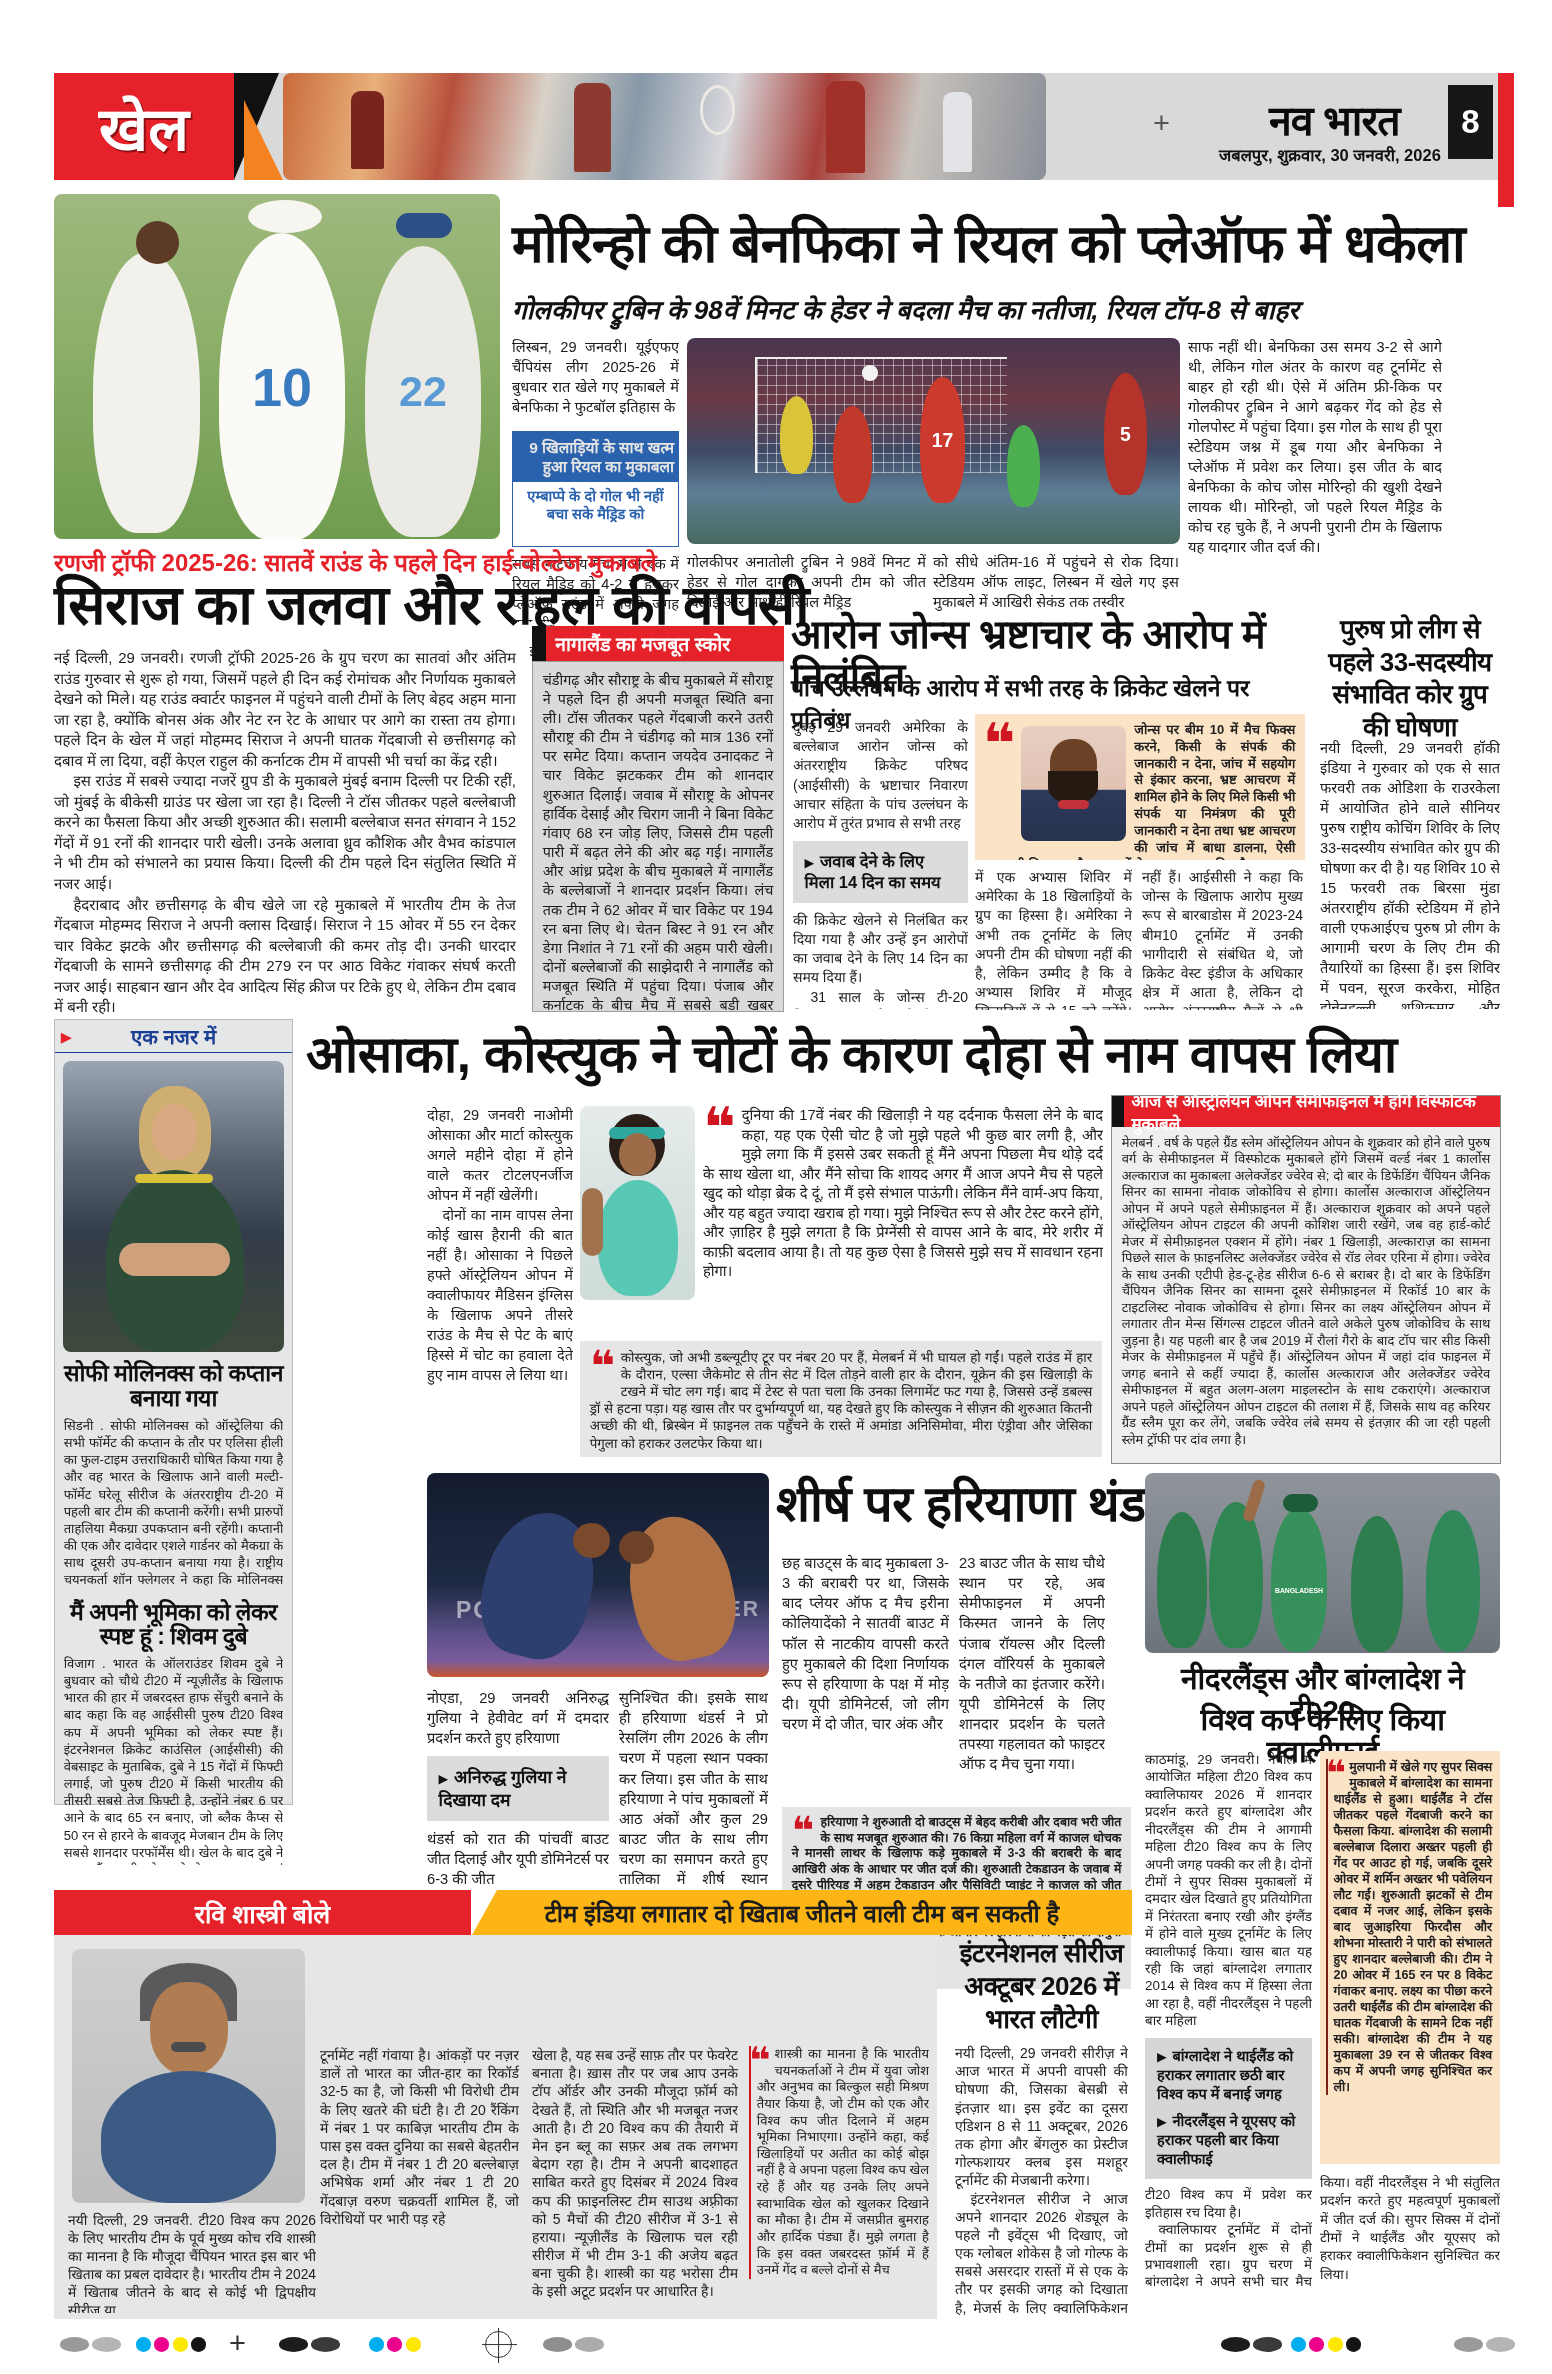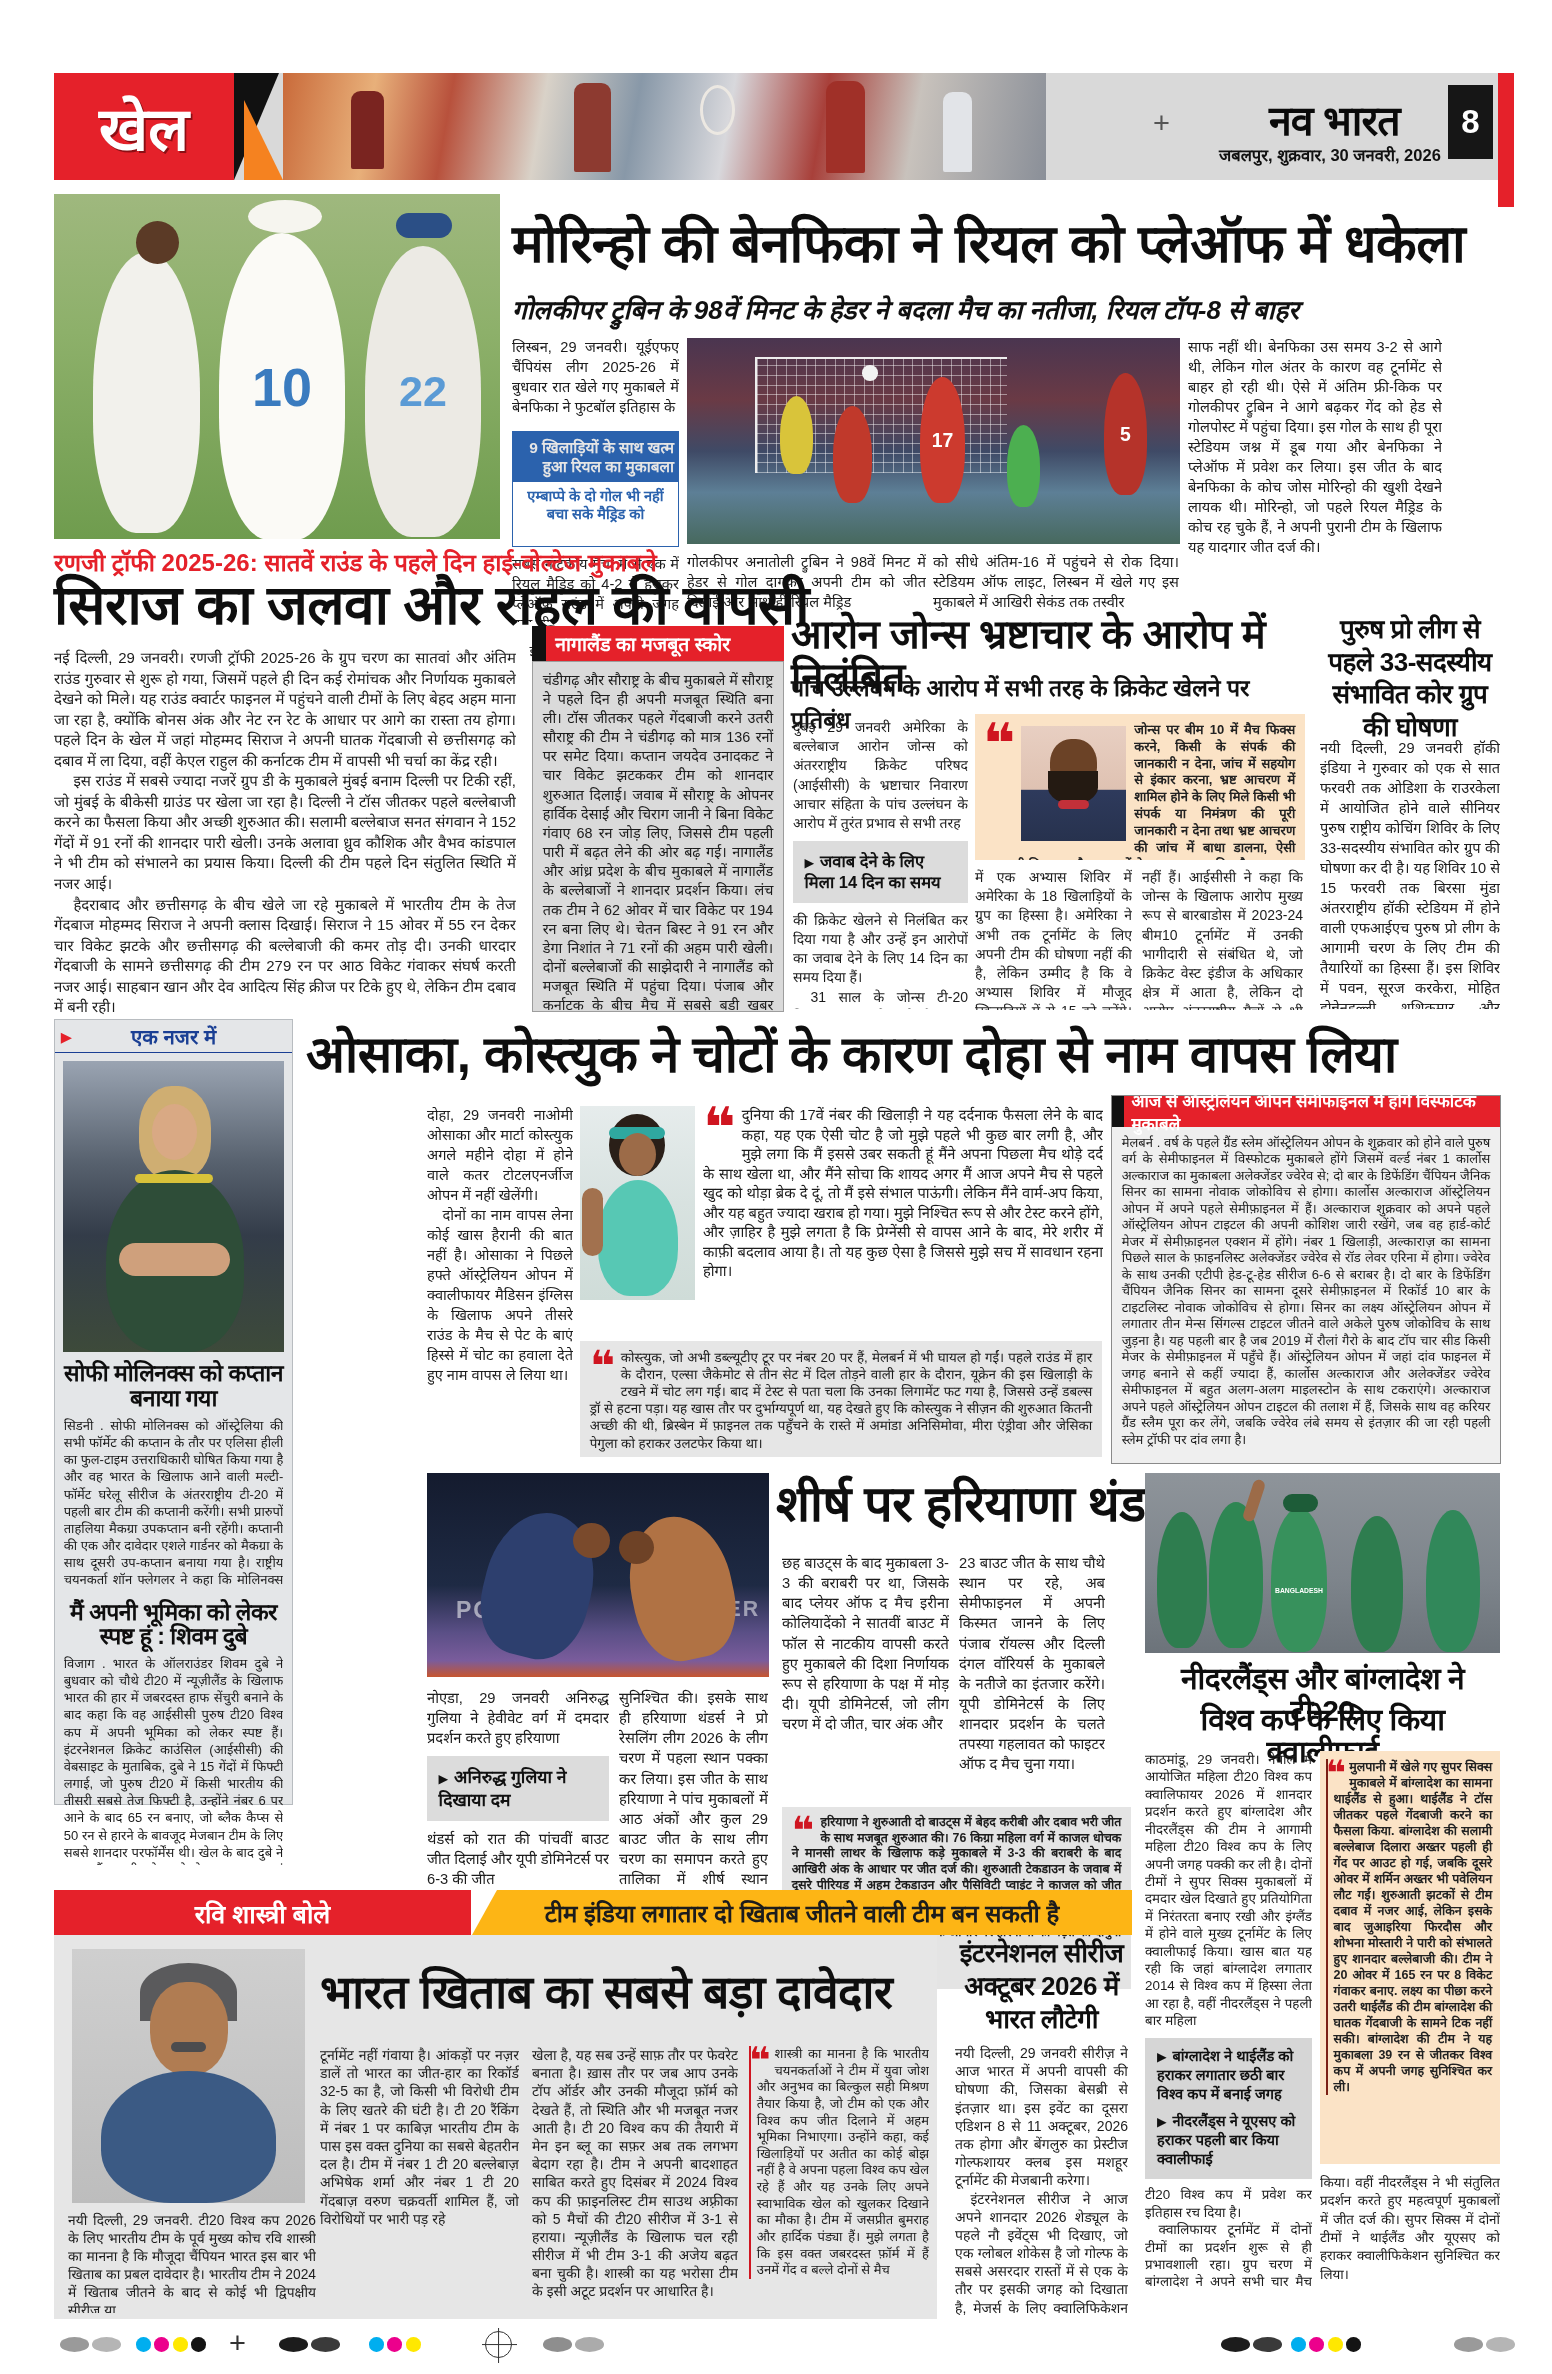--- a/index.html
+++ b/index.html
@@ -4,21 +4,21 @@
 <style>
 *{margin:0;padding:0;box-sizing:border-box}
 html,body{background:#fff}
 body{font-family:"Liberation Sans","DejaVu Sans",sans-serif;}
 #page{position:relative;width:1553px;height:2375px;background:#fff;overflow:hidden}
 .abs{position:absolute}
 .ov{overflow:hidden}
 .hl{font-weight:900;color:#0e0e0e;line-height:1.08;letter-spacing:-0.5px}
 .bt{font-size:14.6px;line-height:1.37;color:#1c1c1c;text-align:justify}
 .ctr{text-align:center}
-.photo{position:absolute;overflow:hidden;border-radius:0}
+.photo{position:absolute;overflow:hidden;border-radius:8px}
 .blob{position:absolute;border-radius:50% 50% 40% 40%}
 .bulletbox{background:#dcdcdc;padding:9.7px 11.6px;font-weight:800;color:#111;line-height:1.3}
 .bmark{color:#111;font-size:12.6px;margin-right:5.8px}
 .quote-g{font-size:56px;color:#cf1520;line-height:0.8;font-weight:900}
 .kickbar{background:#e5212a;color:#fff;font-weight:800;display:flex;align-items:center}
 .graybox{background:#dadada;border:1px solid #9d9d9d}
 .peach{background:#fbe3c6}
 .cmyk span{display:inline-block;width:14.6px;height:14.6px;border-radius:50%;margin-right:3.9px}
 .ovalpair span{display:inline-block;width:29px;height:14.6px;border-radius:50%;margin-right:2.9px}
 </style>
@@ -247,21 +247,20 @@
     <div class="abs" style="left:0;top:0;width:0;height:0;border-top:45px solid #fff;border-right:25px solid transparent;"></div>
     <span style="color:#1c1c1c;font-weight:800;font-size:24px;">टीम इंडिया लगातार दो खिताब जीतने वाली टीम बन सकती है</span>
   </div>
   <div class="abs" style="left:54px;top:1935px;width:883px;height:384px;background:#e6e6e6;"></div>
   <div class="photo" style="left:72px;top:1949px;width:233px;height:254px;background:linear-gradient(180deg,#cfcfcf 0%,#bdbdbd 100%);">
     <div class="abs" style="left:68px;top:13.6px;width:97px;height:58px;border-radius:50% 50% 0 0;background:#5a5a5c;"></div>
     <div class="abs" style="left:78px;top:33px;width:78px;height:93px;border-radius:46%;background:#b07c52;"></div>
     <div class="abs" style="left:99px;top:93px;width:35px;height:9.7px;border-radius:5.8px;background:#4c4c4e;"></div>
     <div class="blob" style="left:29px;top:122px;width:175px;height:132px;background:#3b5a84;"></div>
   </div>
-  <div class="abs hl" style="left:320px;top:1968px;width:617px;font-size:46px;">भारत खिताब का सबसे बड़ा दावेदार</div>
   <div class="abs bt ov" style="left:68px;top:2212px;width:248px;height:101px;font-size:13.8px;line-height:1.3;">नयी दिल्ली, 29 जनवरी. टी20 विश्व कप 2026 के लिए भारतीय टीम के पूर्व मुख्य कोच रवि शास्त्री का मानना है कि मौजूदा चैंपियन भारत इस बार भी खिताब का प्रबल दावेदार है। भारतीय टीम ने 2024 में खिताब जीतने के बाद से कोई भी द्विपक्षीय सीरीज या</div>
   <div class="abs bt ov" style="left:320px;top:2046px;width:199px;height:268px;font-size:14px;line-height:1.3;">टूर्नामेंट नहीं गंवाया है। आंकड़ों पर नज़र डालें तो भारत का जीत-हार का रिकॉर्ड 32-5 का है, जो किसी भी विरोधी टीम के लिए खतरे की घंटी है। टी 20 रैंकिंग में नंबर 1 पर काबिज़ भारतीय टीम के पास इस वक्त दुनिया का सबसे बेहतरीन दल है। टीम में नंबर 1 टी 20 बल्लेबाज़ अभिषेक शर्मा और नंबर 1 टी 20 गेंदबाज़ वरुण चक्रवर्ती शामिल हैं, जो विरोधियों पर भारी पड़ रहे</div>
   <div class="abs bt ov" style="left:532px;top:2046px;width:206px;height:268px;font-size:14px;line-height:1.3;">खेला है, यह सब उन्हें साफ़ तौर पर फेवरेट बनाता है। ख़ास तौर पर जब आप उनके टॉप ऑर्डर और उनकी मौजूदा फ़ॉर्म को देखते हैं, तो स्थिति और भी मजबूत नजर आती है। टी 20 विश्व कप की तैयारी में मेन इन ब्लू का सफ़र अब तक लगभग बेदाग रहा है। टीम ने अपनी बादशाहत साबित करते हुए दिसंबर में 2024 विश्व कप की फ़ाइनलिस्ट टीम साउथ अफ़्रीका को 5 मैचों की टी20 सीरीज में 3-1 से हराया। न्यूज़ीलैंड के खिलाफ चल रही सीरीज में भी टीम 3-1 की अजेय बढ़त बना चुकी है। शास्त्री का यह भरोसा टीम के इसी अटूट प्रदर्शन पर आधारित है।</div>
   <div class="abs ov" style="left:749px;top:2046px;width:180px;height:268px;">
     <span class="quote-g" style="float:left;margin-right:3.9px;font-size:37px;">❝</span>
     <p class="bt" style="font-size:13px;line-height:1.28;border-left:2.9px solid #cf1520;padding-left:5.8px;">शास्त्री का मानना है कि भारतीय चयनकर्ताओं ने टीम में युवा जोश और अनुभव का बिल्कुल सही मिश्रण तैयार किया है, जो टीम को एक और विश्व कप जीत दिलाने में अहम भूमिका निभाएगा। उन्होंने कहा, कई खिलाड़ियों पर अतीत का कोई बोझ नहीं है वे अपना पहला विश्व कप खेल रहे हैं और यह उनके लिए अपने स्वाभाविक खेल को खुलकर दिखाने का मौका है। टीम में जसप्रीत बुमराह और हार्दिक पंड्या हैं। मुझे लगता है कि इस वक्त जबरदस्त फ़ॉर्म में हैं उनमें गेंद व बल्ले दोनों से मैच</p>
   </div>
 
   <div class="abs hl ctr" style="left:955px;top:1939px;width:173px;font-size:26px;">इंटरनेशनल सीरीज</div>
   <div class="abs hl ctr" style="left:955px;top:1972px;width:173px;font-size:26px;">अक्टूबर 2026 में</div>

